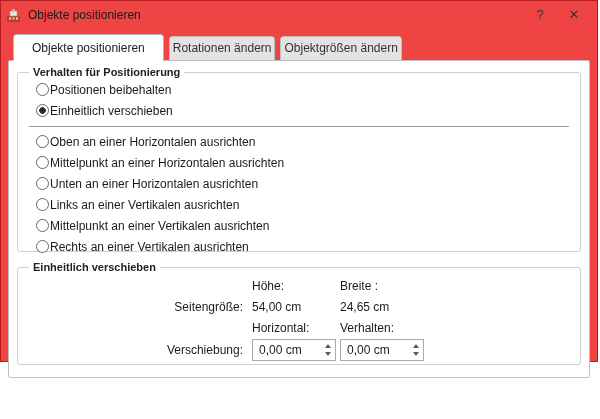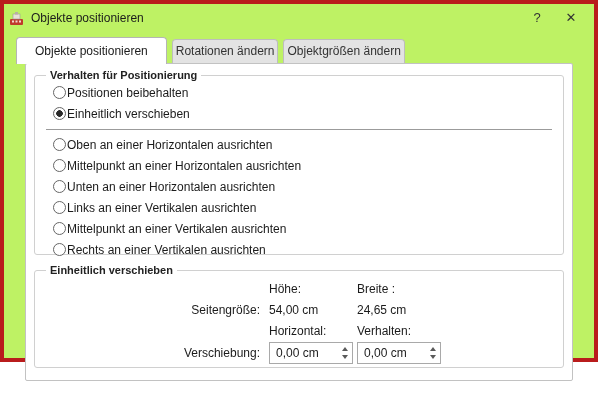--- a/index.html
+++ b/index.html
@@ -3,22 +3,22 @@
 <meta charset="utf-8">
 <style>
   html,body { margin:0; padding:0; }
   body {
     width:600px; height:419px;
     font-family:"Liberation Sans", sans-serif;
     font-size:12px; color:#1b1b1b; background:#fff;
   }
   .dialog {
     width:598px; height:362px;
-    border:4px solid #b91c1c;
-    background:#bef264;
+    border:1px solid #b91c1c;
+    background:#ef4444;
     position:relative;
     box-sizing:border-box;
   }
   
   .titlebar {
     height:28px; display:flex; align-items:center;
     padding:0 0 0 5px;
   }
   .app-icon { width:15px; height:15px; flex:0 0 auto; }
   .title-text { margin-left:7px; font-size:12px; color:#1b1b1b; }
@@ -39,21 +39,21 @@
     border-radius:4px 4px 0 0; padding:4px 3px 5px; margin-right:5px;
     color:#333; font-size:12px; white-space:nowrap;
   }
   .tab.active {
     background:#fff; padding:6px 18px 6px; margin-bottom:-1px;
     border-color:#b5b5b5; color:#1b1b1b;
   }
   
   .panel {
     position:relative; z-index:1;
-    margin:0 21px; border:1px solid #c2c2c2; border-radius:2px;
+    margin:0 7px; border:1px solid #c2c2c2; border-radius:2px;
     height:318px; box-sizing:border-box; padding:5px 8px; background:#fff;
   }
   fieldset {
     border:1px solid #d0d0d0; border-radius:3px;
     margin:0; padding:1px 10px 5px;
   }
   legend {
     font-weight:bold; font-size:11px; padding:0 4px; margin-left:1px;
     color:#222;
   }

